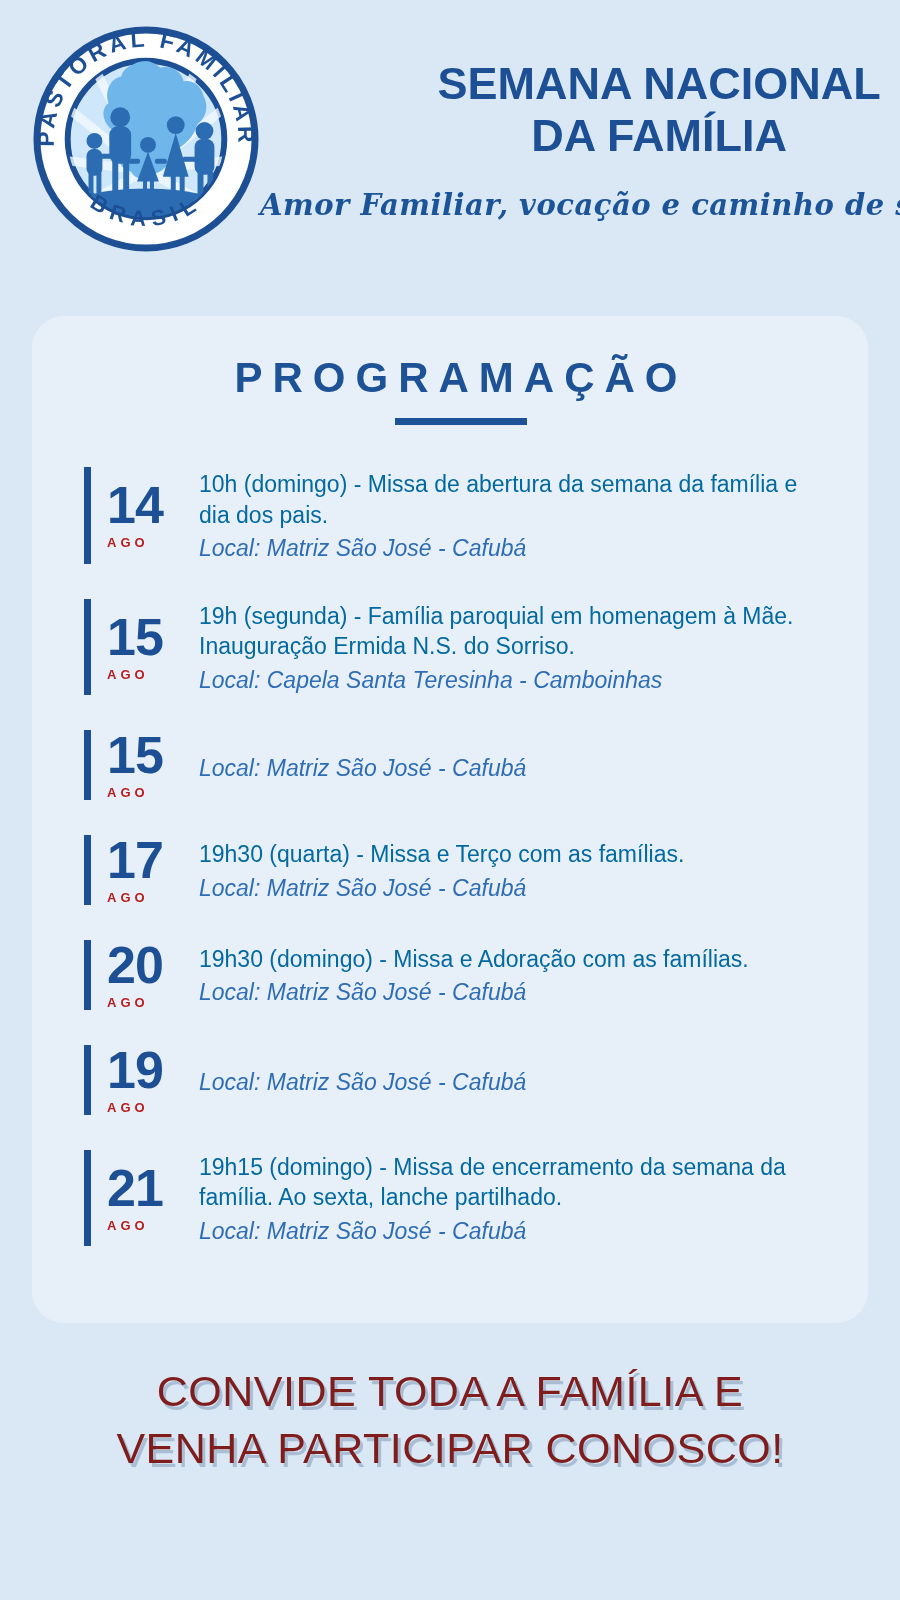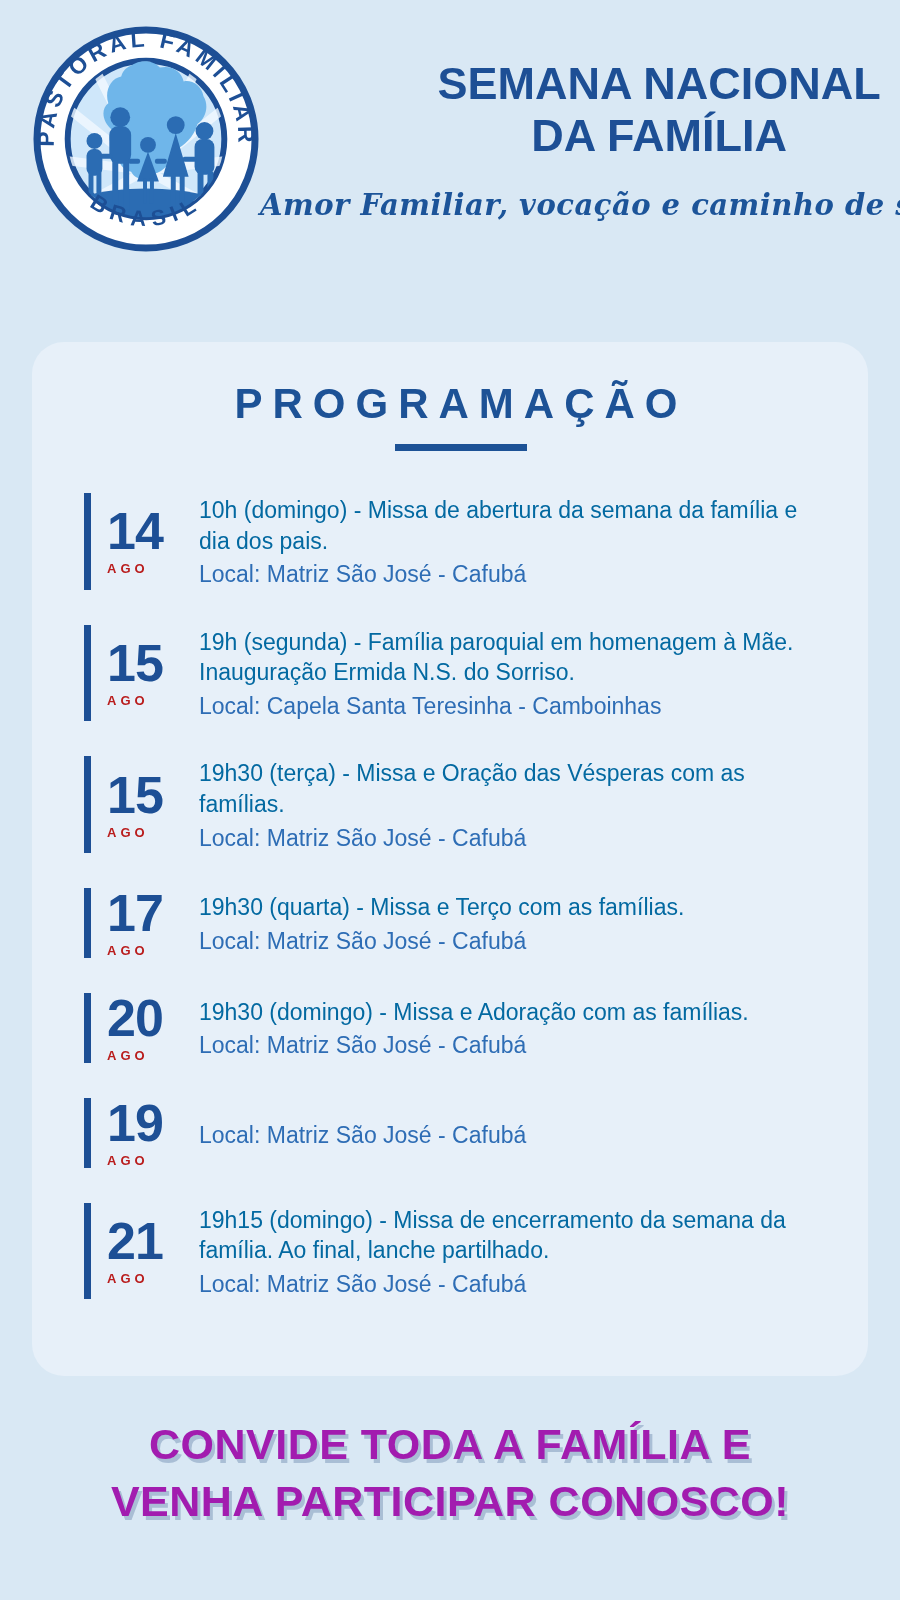--- a/index.html
+++ b/index.html
@@ -20,21 +20,21 @@
     letter-spacing:0px;margin:0;
   }
   .subtitle{
     margin-top:26px;
     font-family:"DejaVu Serif",serif;font-style:italic;font-weight:bold;
     color:#1c5499;font-size:29px;letter-spacing:0.5px;white-space:nowrap;
   }
 
   
   .card{
-    margin:62px 32px 0 32px;
+    margin:36px 32px 0 32px;
     background:#e7f0f9;
     padding:32px 24px 42px 46px;
     box-sizing:border-box;
     min-height:950px;
     border-radius:32px;
   }
   .program-heading{
     text-align:center;color:#1d5296;font-size:42px;font-weight:600;
     letter-spacing:10px;margin:6px 0 0 0;
   }
@@ -45,26 +45,26 @@
   .entry{
     display:flex;align-items:center;
     border-left:7px solid #1d4f95;
     padding-left:16px;margin-bottom:35px;
   }
   .date{flex:none;width:92px;padding-top:2px;}
   .day{color:#1d4f95;font-size:52px;font-weight:800;line-height:0.9;letter-spacing:-1px;}
   .month{color:#b91c1c;font-size:13px;font-weight:700;letter-spacing:4px;margin-top:6px;}
   .event{flex:1;max-width:620px;padding-top:2px;}
   .desc{color:#0369a1;font-size:23px;line-height:1.33;}
-  .loc{color:#2e6db5;font-size:23px;line-height:1.33;margin-top:3px;}
+  .loc{color:#2e6db5;font-size:23px;line-height:1.33;font-style:italic;margin-top:3px;}
 
   
   .invite{
     margin-top:40px;text-align:center;
-    color:#a21caf;font-size:43px;font-weight:700;line-height:1.32;
+    color:#7f1d1d;font-size:43px;font-weight:400;line-height:1.32;
     text-shadow:3px 4px 0 #a9bed5;
     letter-spacing:0.5px;
   }
 </style>
 </head>
 <body>
 
 <div class="poster">
 
   <div class="header">
@@ -175,21 +175,20 @@
       <div class="loc">Local: Capela Santa Teresinha - Camboinhas</div>
     </div>
   </div>
 
   <div class="entry">
     <div class="date">
       <div class="day">15</div>
       <div class="month">AGO</div>
     </div>
     <div class="event">
-      <div class="desc">19h30 (terça) - Missa e Oração das Vésperas com as famílias.</div>
       <div class="loc">Local: Matriz São José - Cafubá</div>
     </div>
   </div>
 
   <div class="entry">
     <div class="date">
       <div class="day">17</div>
       <div class="month">AGO</div>
     </div>
     <div class="event">
@@ -218,21 +217,21 @@
       <div class="loc">Local: Matriz São José - Cafubá</div>
     </div>
   </div>
 
   <div class="entry">
     <div class="date">
       <div class="day">21</div>
       <div class="month">AGO</div>
     </div>
     <div class="event">
-      <div class="desc">19h15 (domingo) - Missa de encerramento da semana da família. Ao final, lanche partilhado.</div>
+      <div class="desc">19h15 (domingo) - Missa de encerramento da semana da família. Ao sexta, lanche partilhado.</div>
       <div class="loc">Local: Matriz São José - Cafubá</div>
     </div>
   </div>
 </div>
   </div>
 
   <div class="invite">
     <div>CONVIDE TODA A FAMÍLIA E</div>
     <div>VENHA PARTICIPAR CONOSCO!</div>
   </div>

